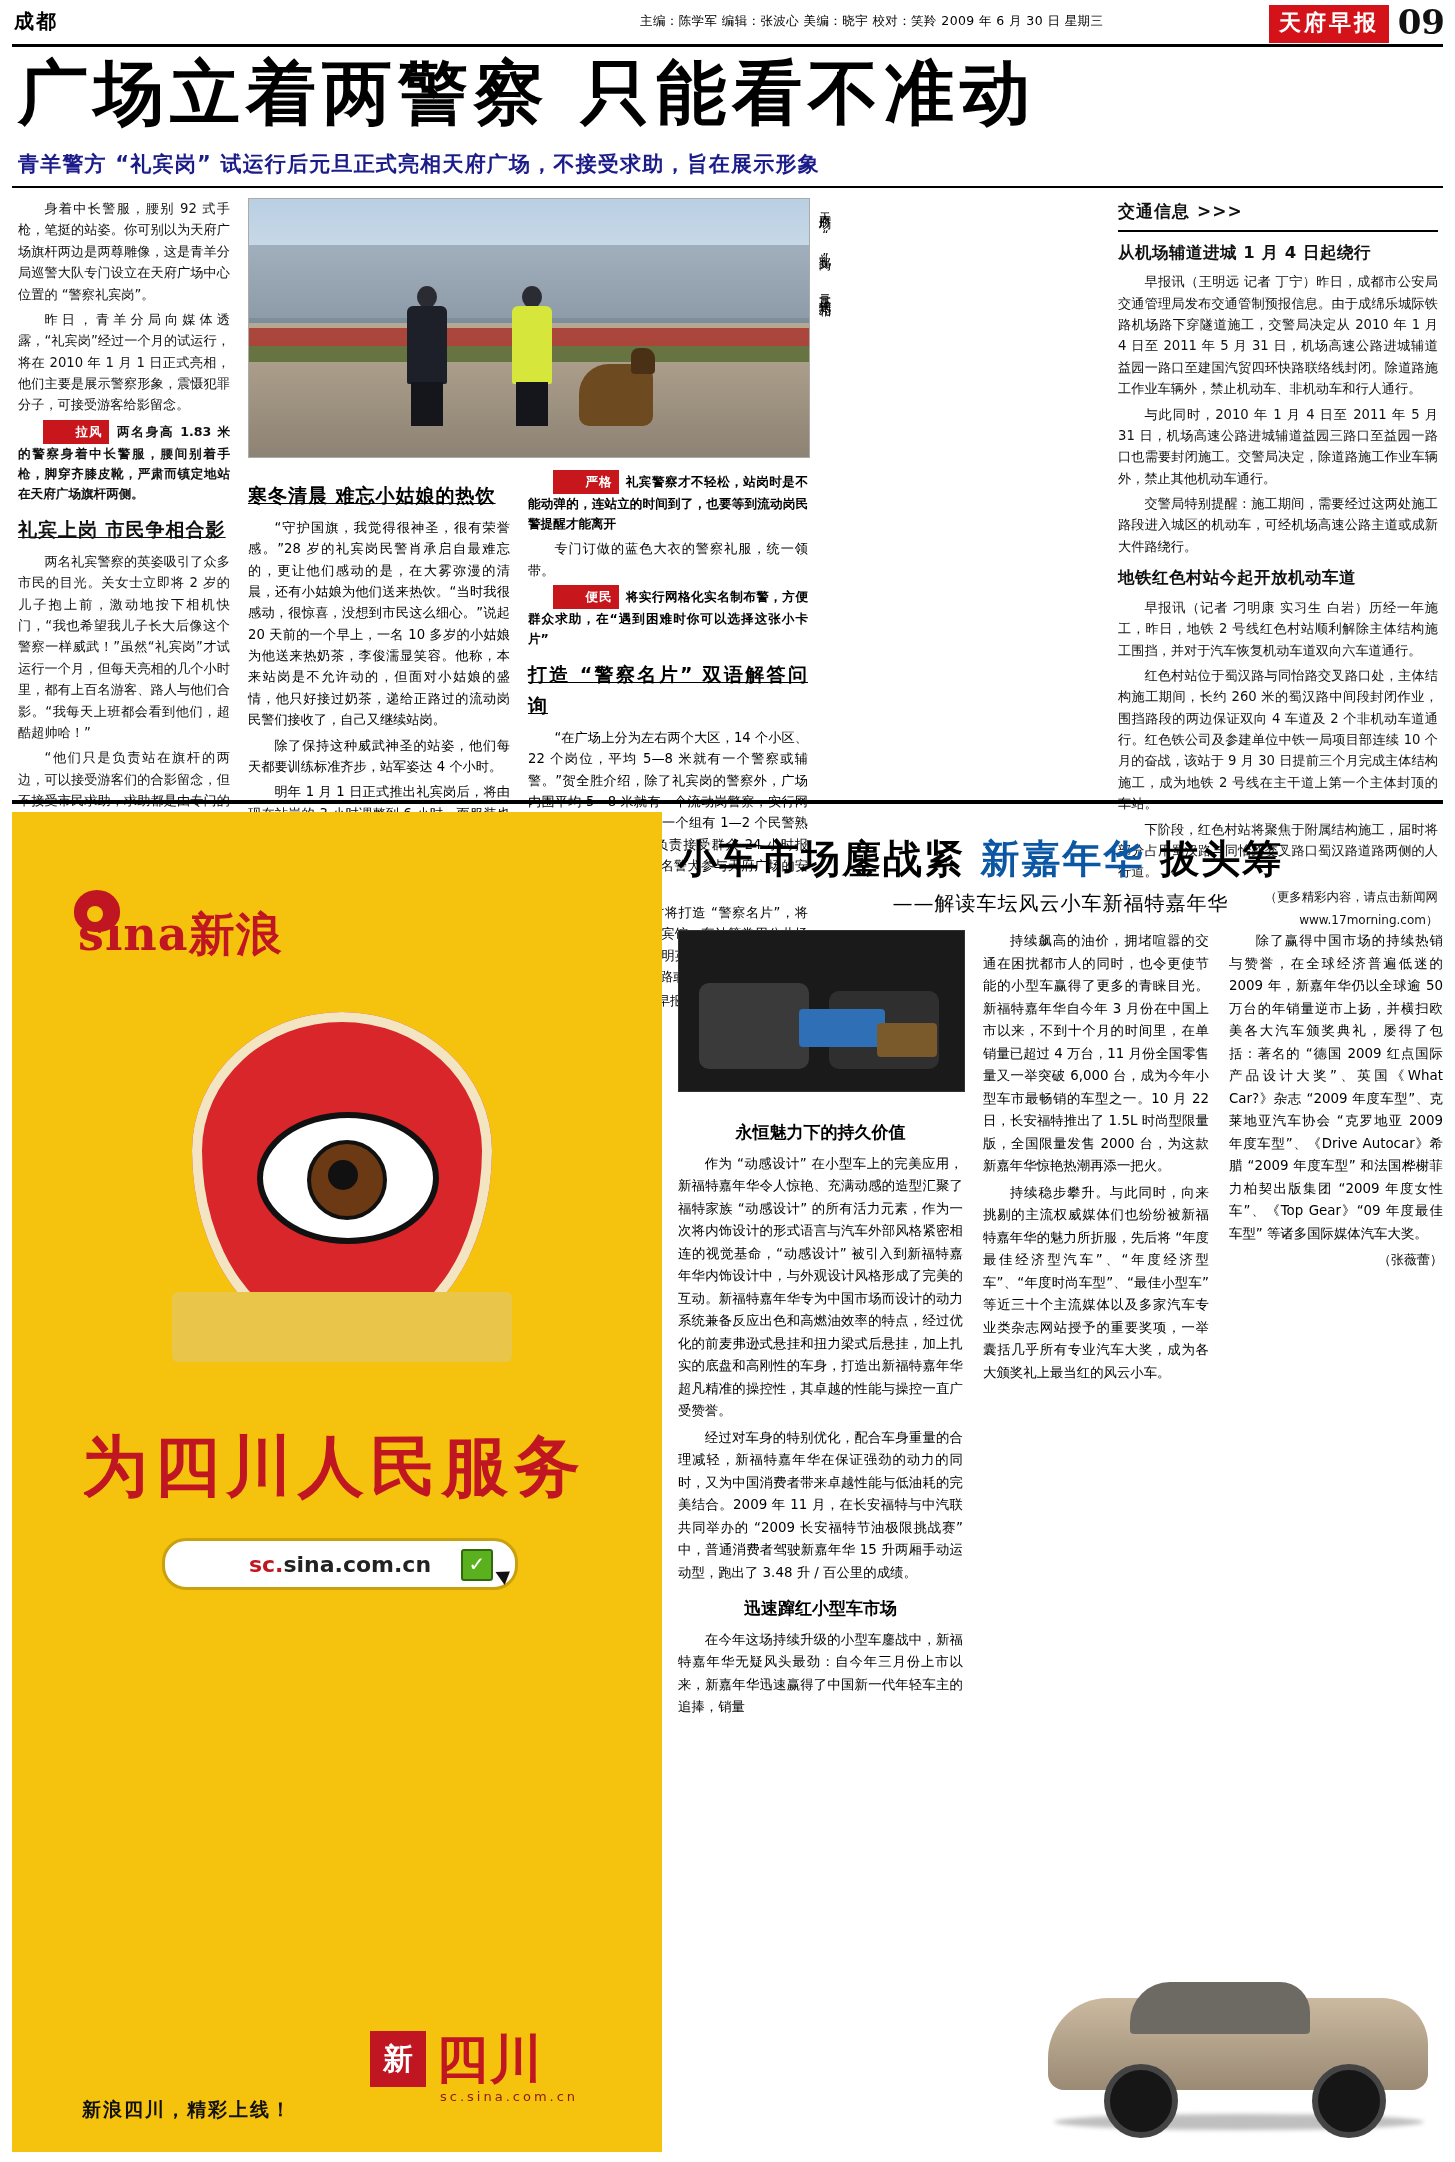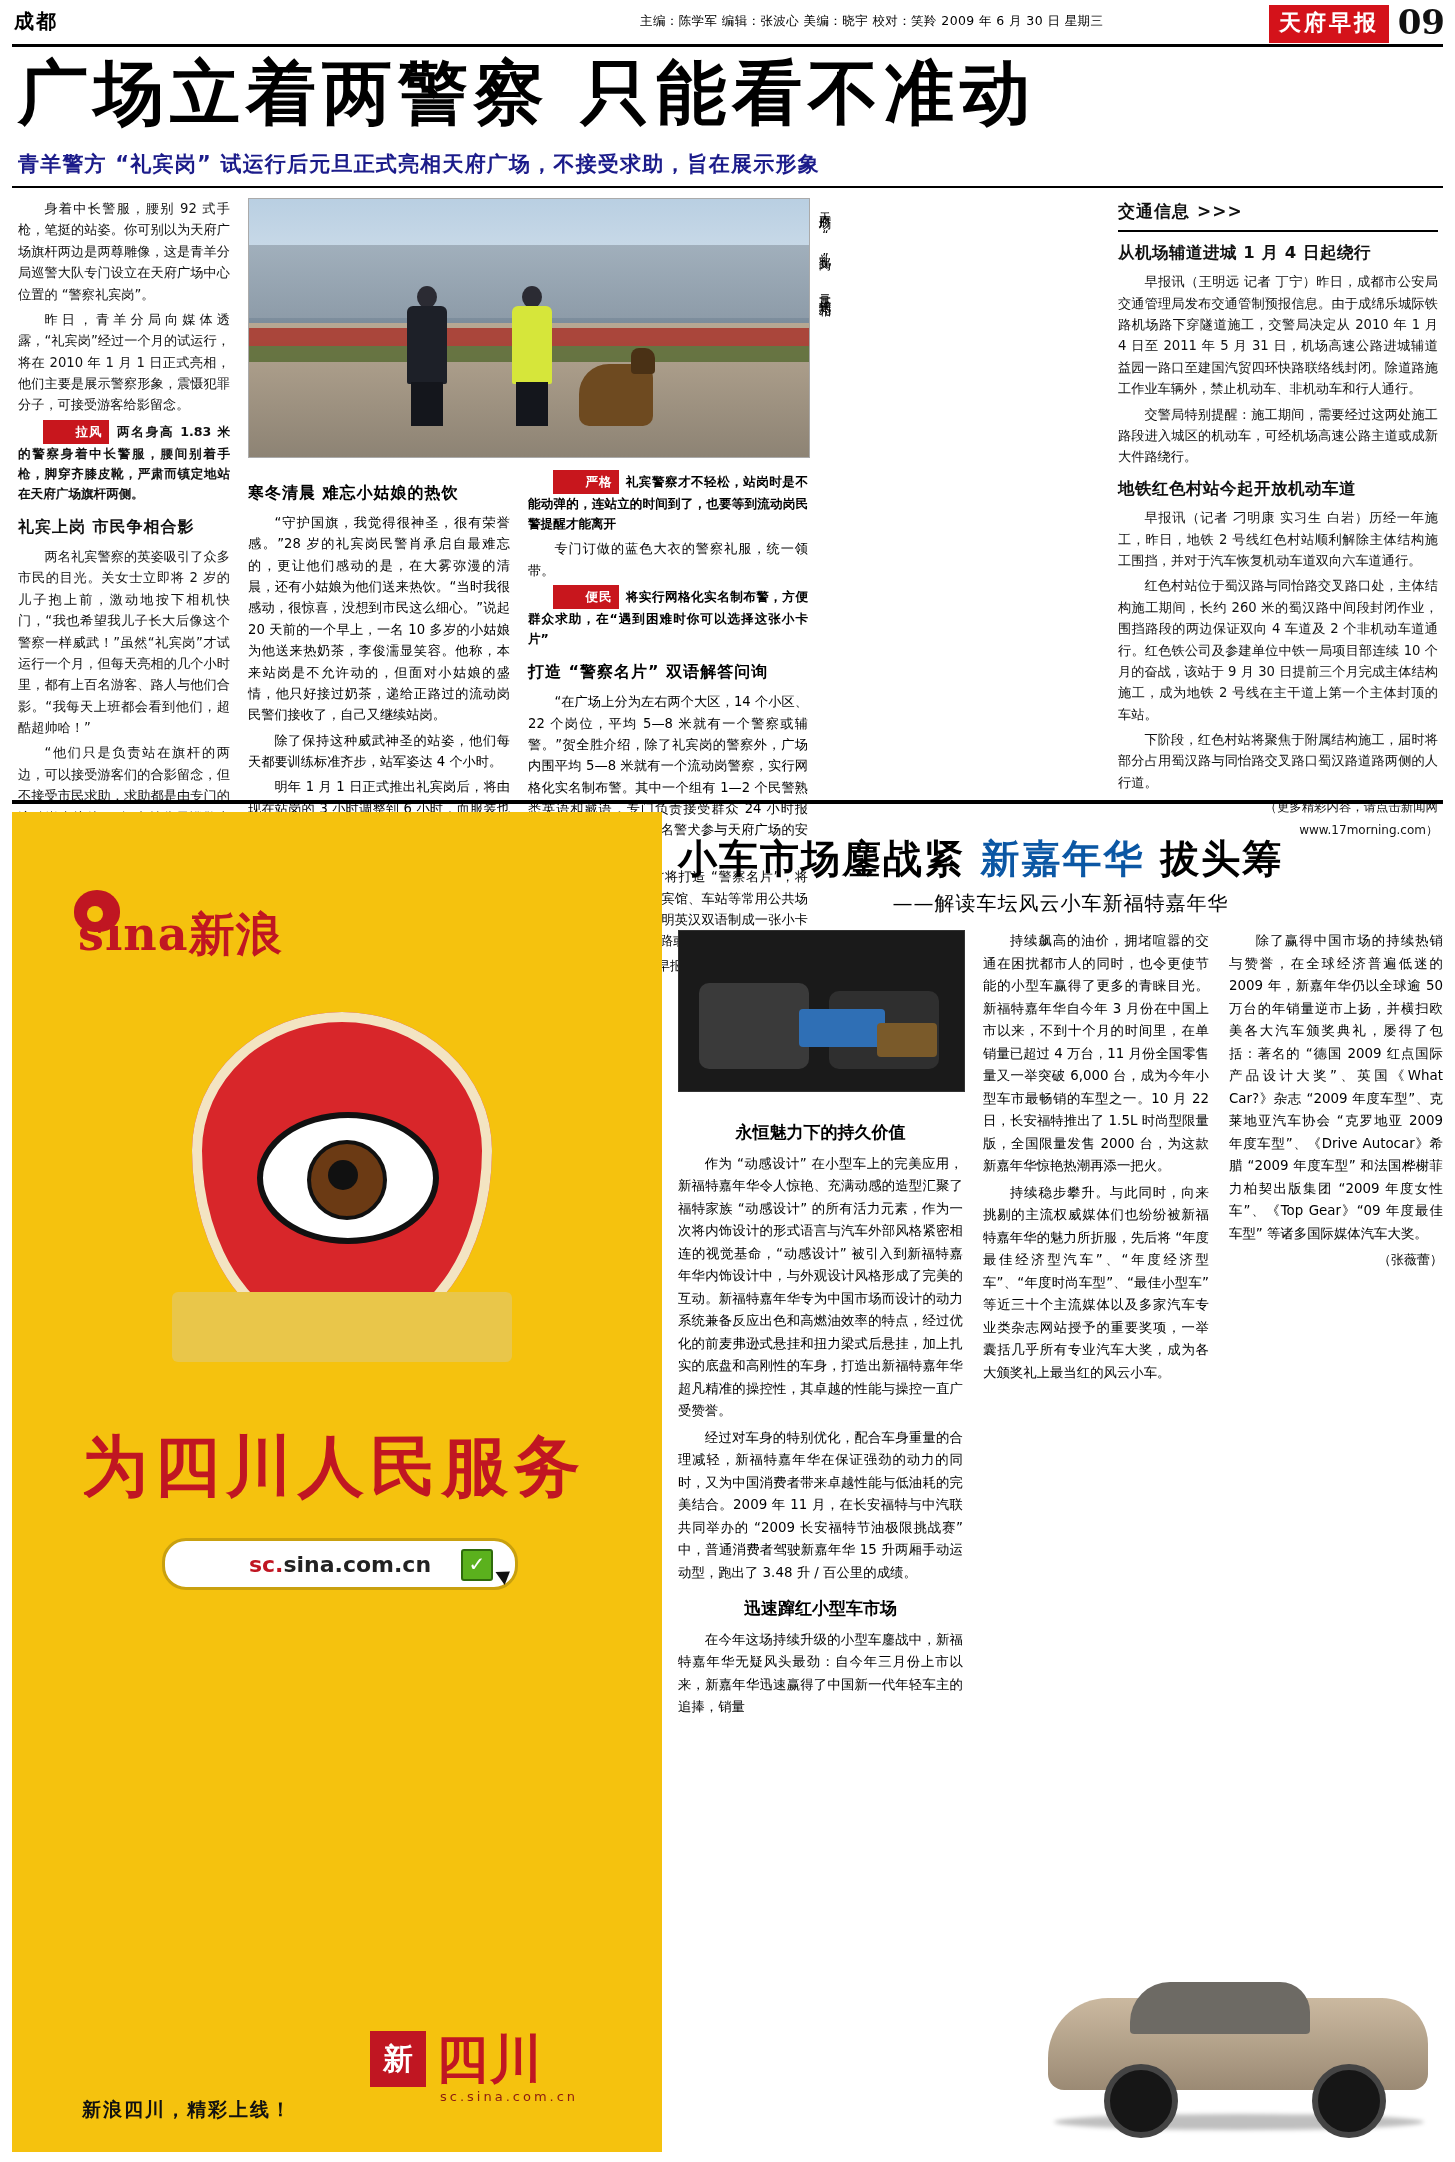--- a/index.html
+++ b/index.html
@@ -18,21 +18,21 @@
   .headline{position:absolute;left:18px;top:58px;width:1420px;font-size:70px;font-weight:bold;letter-spacing:6px;line-height:1;font-family:"DejaVu Sans","Liberation Sans",sans-serif;}
   .subhead{position:absolute;left:18px;top:150px;width:1420px;font-size:21px;letter-spacing:1.2px;font-weight:bold;color:#1b1b8a;}
   .hl-rule{position:absolute;left:12px;top:186px;width:1431px;height:2px;background:#000;}
 
   
   .col{position:absolute;font-size:13.2px;line-height:1.62;text-align:justify;color:#111;}
   .col p{margin:0 0 4px 0;text-indent:2em;}
   .colA{left:18px;top:198px;width:212px;}
   .colC{left:1118px;top:198px;width:320px;}
 
-  .sec-title{font-size:16px;font-weight:bold;letter-spacing:1px;margin:10px 0 6px;text-indent:0;}
+  .sec-title{font-size:19px;font-weight:bold;letter-spacing:1px;margin:10px 0 6px;text-indent:0;text-decoration:underline;}
 
   .tagbox{display:inline-block;background:#c8161d;color:#fff;font-size:12.5px;font-weight:bold;padding:2px 7px;margin-right:6px;vertical-align:middle;letter-spacing:1px;}
   .tagline{font-size:12.6px;line-height:1.6;margin:6px 0 8px;text-indent:0;font-weight:bold;}
   .tagline .body{font-weight:bold;}
 
   
   .photo{position:absolute;left:248px;top:198px;width:560px;height:258px;background:#6f8aa0;overflow:hidden;border:1px solid #aaa;}
   .photo .sky{position:absolute;left:0;top:0;width:100%;height:46%;background:linear-gradient(#b9cfe2,#dde7ef);}
   .photo .bldg{position:absolute;left:0;top:18%;width:100%;height:30%;background:linear-gradient(#9aa8b4,#7e8d9b);opacity:.85;}
   .photo .ground{position:absolute;left:0;bottom:0;width:100%;height:52%;background:linear-gradient(#b7a893,#8d8374);}
@@ -181,20 +181,21 @@
     <p>“在广场上分为左右两个大区，14 个小区、22 个岗位，平均 5—8 米就有一个警察或辅警。”贺全胜介绍，除了礼宾岗的警察外，广场内围平均 5—8 米就有一个流动岗警察，实行网格化实名制布警。其中一个组有 1—2 个民警熟悉英语和藏语，专门负责接受群众 24 小时报警、求助；还有 2—4 名警犬参与天府广场的安全巡逻。</p>
     <p>下一步，青羊警方将打造 “警察名片”，将天府广场周边的部局、宾馆、车站等常用公共场所的地址及详细情况便明英汉双语制成一张小卡片，发给到广场上询问路或求助的外地游客。</p>
     <p class="byline">青公室 早报记者 肖蜀韵 摄影 黄瑶</p>
   </div>
 
   <div class="col colC">
     <div class="traffic-title">交通信息 &gt;&gt;&gt;</div>
     <div class="traffic-rule"></div>
     <div class="traffic-head">从机场辅道进城   1 月 4 日起绕行</div>
     <p>早报讯（王明远 记者 丁宁）昨日，成都市公安局交通管理局发布交通管制预报信息。由于成绵乐城际铁路机场路下穿隧道施工，交警局决定从 2010 年 1 月 4 日至 2011 年 5 月 31 日，机场高速公路进城辅道益园一路口至建国汽贸四环快路联络线封闭。除道路施工作业车辆外，禁止机动车、非机动车和行人通行。</p>
+    <p>与此同时，2010 年 1 月 4 日至 2011 年 5 月 31 日，机场高速公路进城辅道益园三路口至益园一路口也需要封闭施工。交警局决定，除道路施工作业车辆外，禁止其他机动车通行。</p>
     <p>交警局特别提醒：施工期间，需要经过这两处施工路段进入城区的机动车，可经机场高速公路主道或成新大件路绕行。</p>
     <div class="traffic-head">地铁红色村站今起开放机动车道</div>
     <p>早报讯（记者 刁明康 实习生 白岩）历经一年施工，昨日，地铁 2 号线红色村站顺利解除主体结构施工围挡，并对于汽车恢复机动车道双向六车道通行。</p>
     <p>红色村站位于蜀汉路与同怡路交叉路口处，主体结构施工期间，长约 260 米的蜀汉路中间段封闭作业，围挡路段的两边保证双向 4 车道及 2 个非机动车道通行。红色铁公司及参建单位中铁一局项目部连续 10 个月的奋战，该站于 9 月 30 日提前三个月完成主体结构施工，成为地铁 2 号线在主干道上第一个主体封顶的车站。</p>
     <p>下阶段，红色村站将聚焦于附属结构施工，届时将部分占用蜀汉路与同怡路交叉路口蜀汉路道路两侧的人行道。</p>
     <p class="note-right">（更多精彩内容，请点击新闻网</p>
     <p class="url-line">www.17morning.com）</p>
   </div>
 
   <div class="mid-rule"></div>

